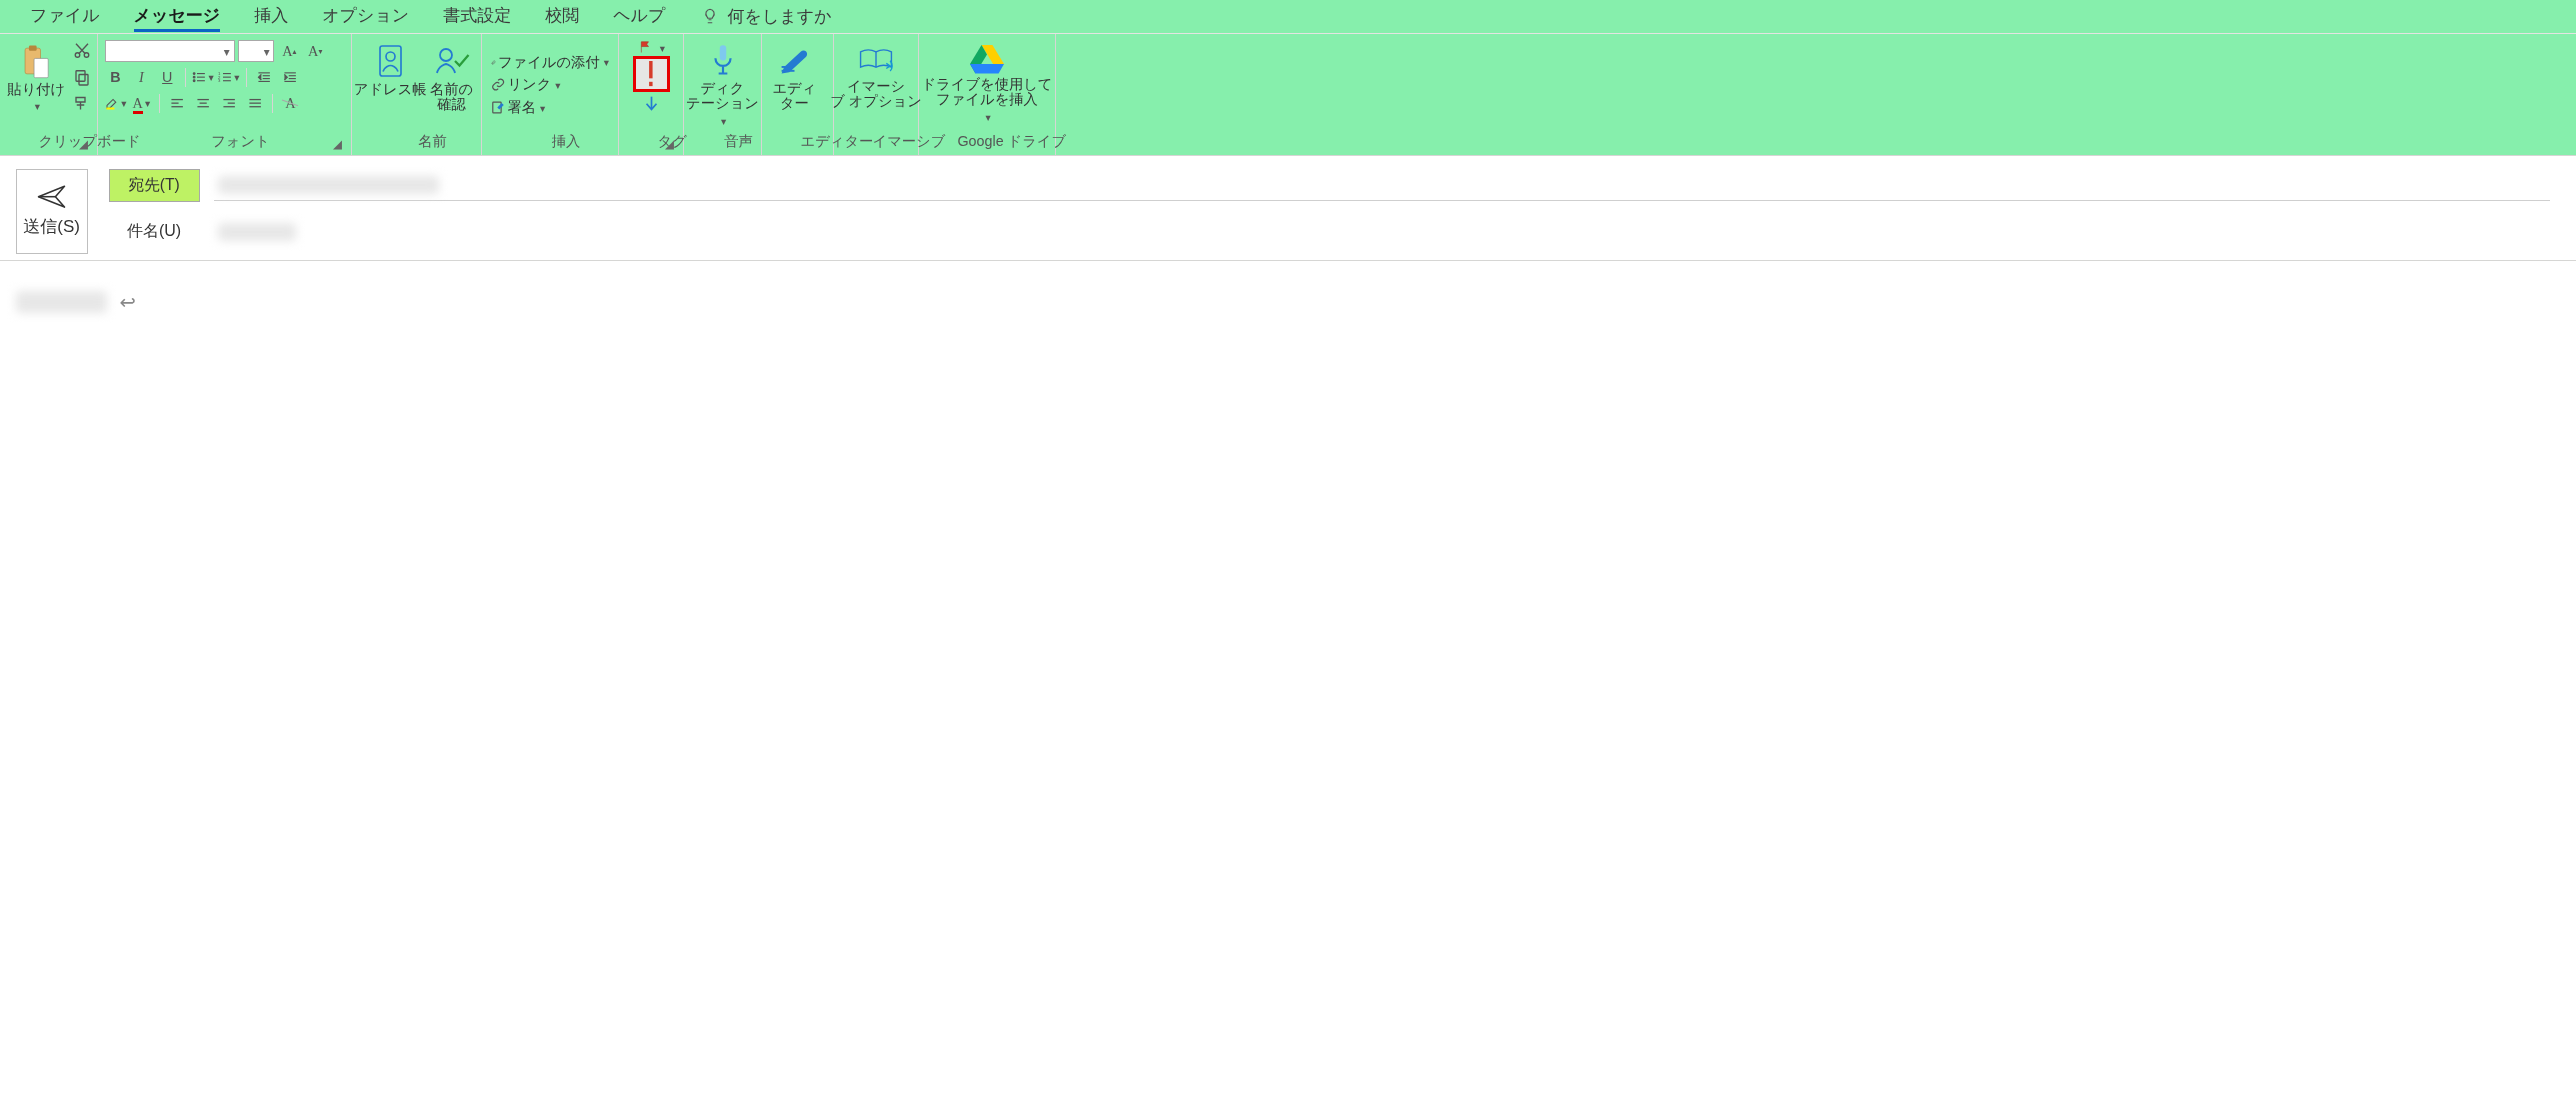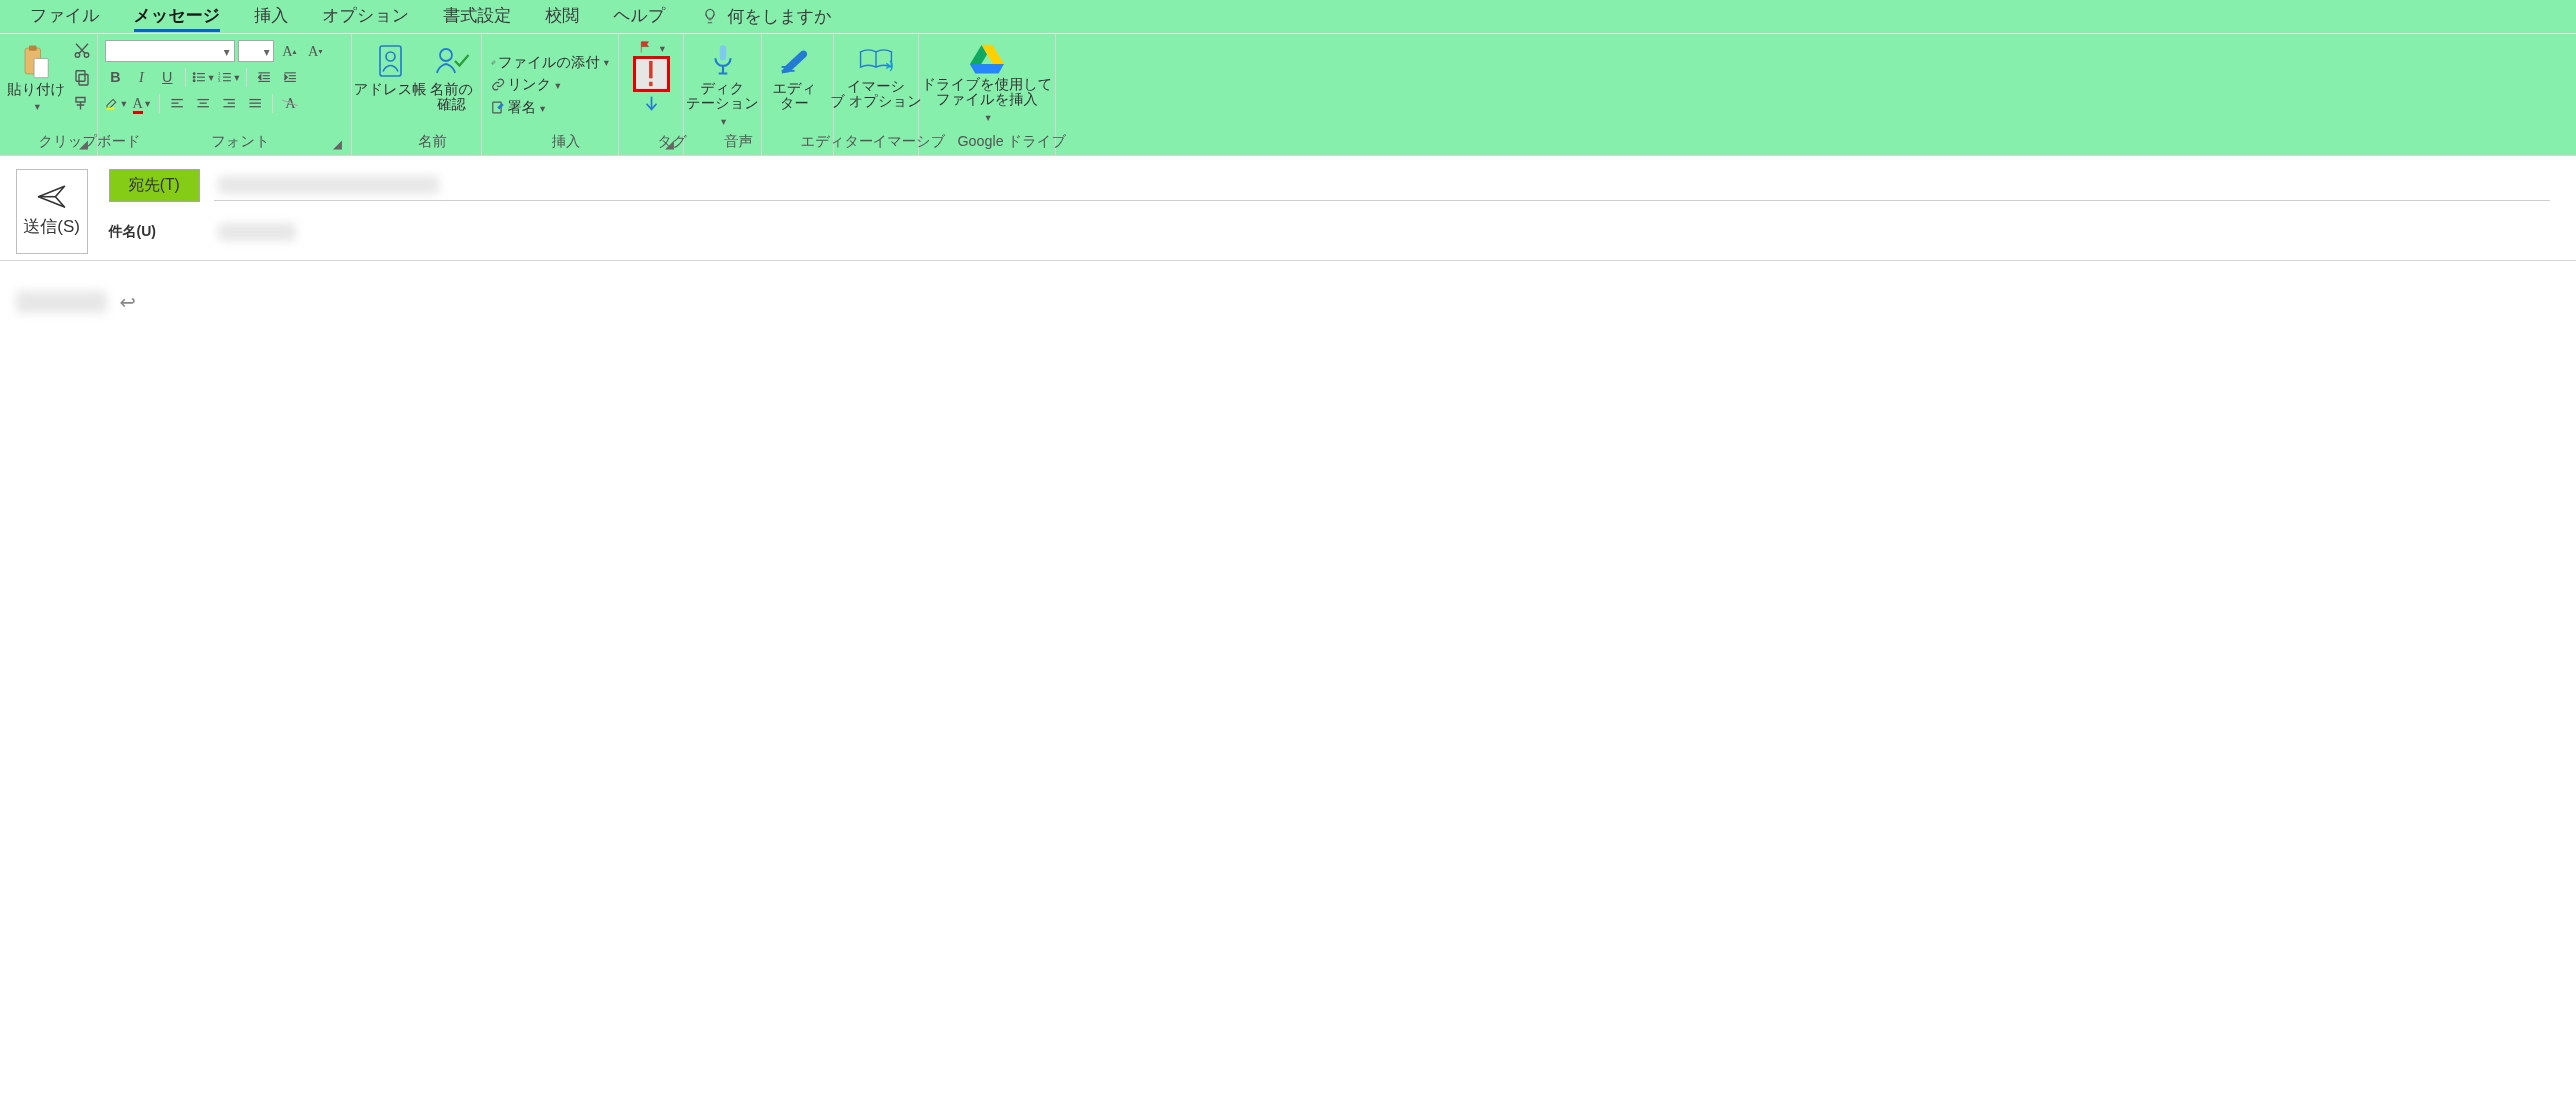--- a/index.html
+++ b/index.html
@@ -212,27 +212,27 @@
   }
   .field-btn {
     width: 91px;
     height: 33px;
     border: 0.7px solid #a8a8a8;
     display: flex;
     align-items: center;
     justify-content: center;
     font-size: 15.6px;
     color: #333;
-    background: #84cc16;
+    background: #bef264;
   }
   .field-label {
     width: 91px;
-    font-size: 14px;
+    text-align: center;
+    font-size: 16px;
     color: #333;
-    font-weight: bold;
   }
   .field-input {
     flex: 1;
     height: 31px;
     border-bottom: 0.7px solid #cfcfcf;
     display: flex;
     align-items: center;
     padding: 0 3.9px;
     margin-right: 26px;
   }

